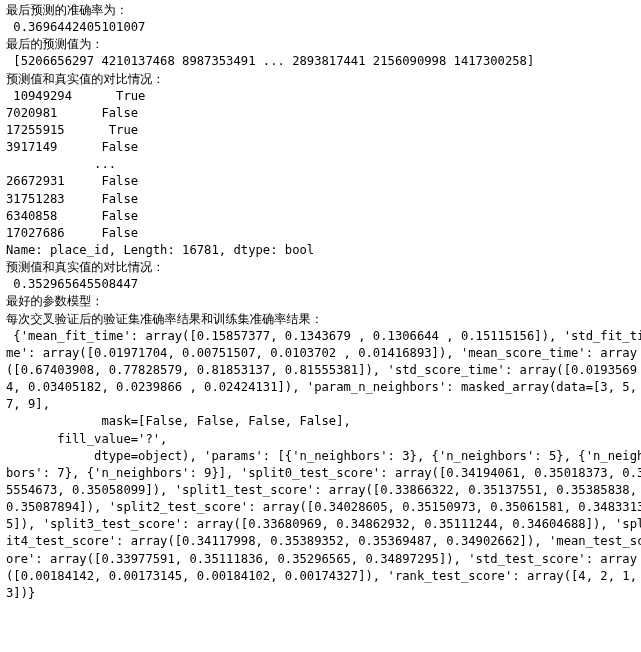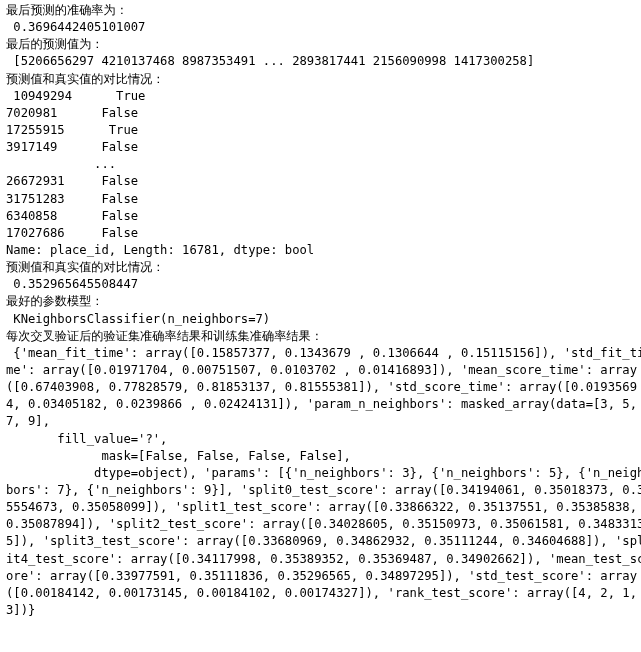--- a/index.html
+++ b/index.html
@@ -41,29 +41,28 @@
     <div class="line">3917149      False</div>
     <div class="line">            ...</div>
     <div class="line">26672931     False</div>
     <div class="line">31751283     False</div>
     <div class="line">6340858      False</div>
     <div class="line">17027686     False</div>
     <div class="line">Name: place_id, Length: 16781, dtype: bool</div>
     <div class="line">预测值和真实值的对比情况：</div>
     <div class="line"> 0.352965645508447</div>
     <div class="line">最好的参数模型：</div>
-    <div class="line"> KNeighborsClassifier(n_neighbors=7)</div>
     <div class="line">每次交叉验证后的验证集准确率结果和训练集准确率结果：</div>
     <div class="line"> {'mean_fit_time': array([0.15857377, 0.1343679 , 0.1306644 , 0.15115156]), 'std_fit_ti</div>
     <div class="line">me': array([0.01971704, 0.00751507, 0.0103702 , 0.01416893]), 'mean_score_time': array</div>
     <div class="line">([0.67403908, 0.77828579, 0.81853137, 0.81555381]), 'std_score_time': array([0.0193569</div>
     <div class="line">4, 0.03405182, 0.0239866 , 0.02424131]), 'param_n_neighbors': masked_array(data=[3, 5,</div>
     <div class="line">7, 9],</div>
+    <div class="line">             mask=[False, False, False, False],</div>
     <div class="line">       fill_value='?',</div>
-    <div class="line">             mask=[False, False, False, False],</div>
     <div class="line">            dtype=object), 'params': [{'n_neighbors': 3}, {'n_neighbors': 5}, {'n_neigh</div>
     <div class="line">bors': 7}, {'n_neighbors': 9}], 'split0_test_score': array([0.34194061, 0.35018373, 0.3</div>
     <div class="line">5554673, 0.35058099]), 'split1_test_score': array([0.33866322, 0.35137551, 0.35385838,</div>
     <div class="line">0.35087894]), 'split2_test_score': array([0.34028605, 0.35150973, 0.35061581, 0.3483313</div>
     <div class="line">5]), 'split3_test_score': array([0.33680969, 0.34862932, 0.35111244, 0.34604688]), 'spl</div>
     <div class="line">it4_test_score': array([0.34117998, 0.35389352, 0.35369487, 0.34902662]), 'mean_test_sc</div>
     <div class="line">ore': array([0.33977591, 0.35111836, 0.35296565, 0.34897295]), 'std_test_score': array</div>
     <div class="line">([0.00184142, 0.00173145, 0.00184102, 0.00174327]), 'rank_test_score': array([4, 2, 1,</div>
     <div class="line">3])}</div>
   </div>

